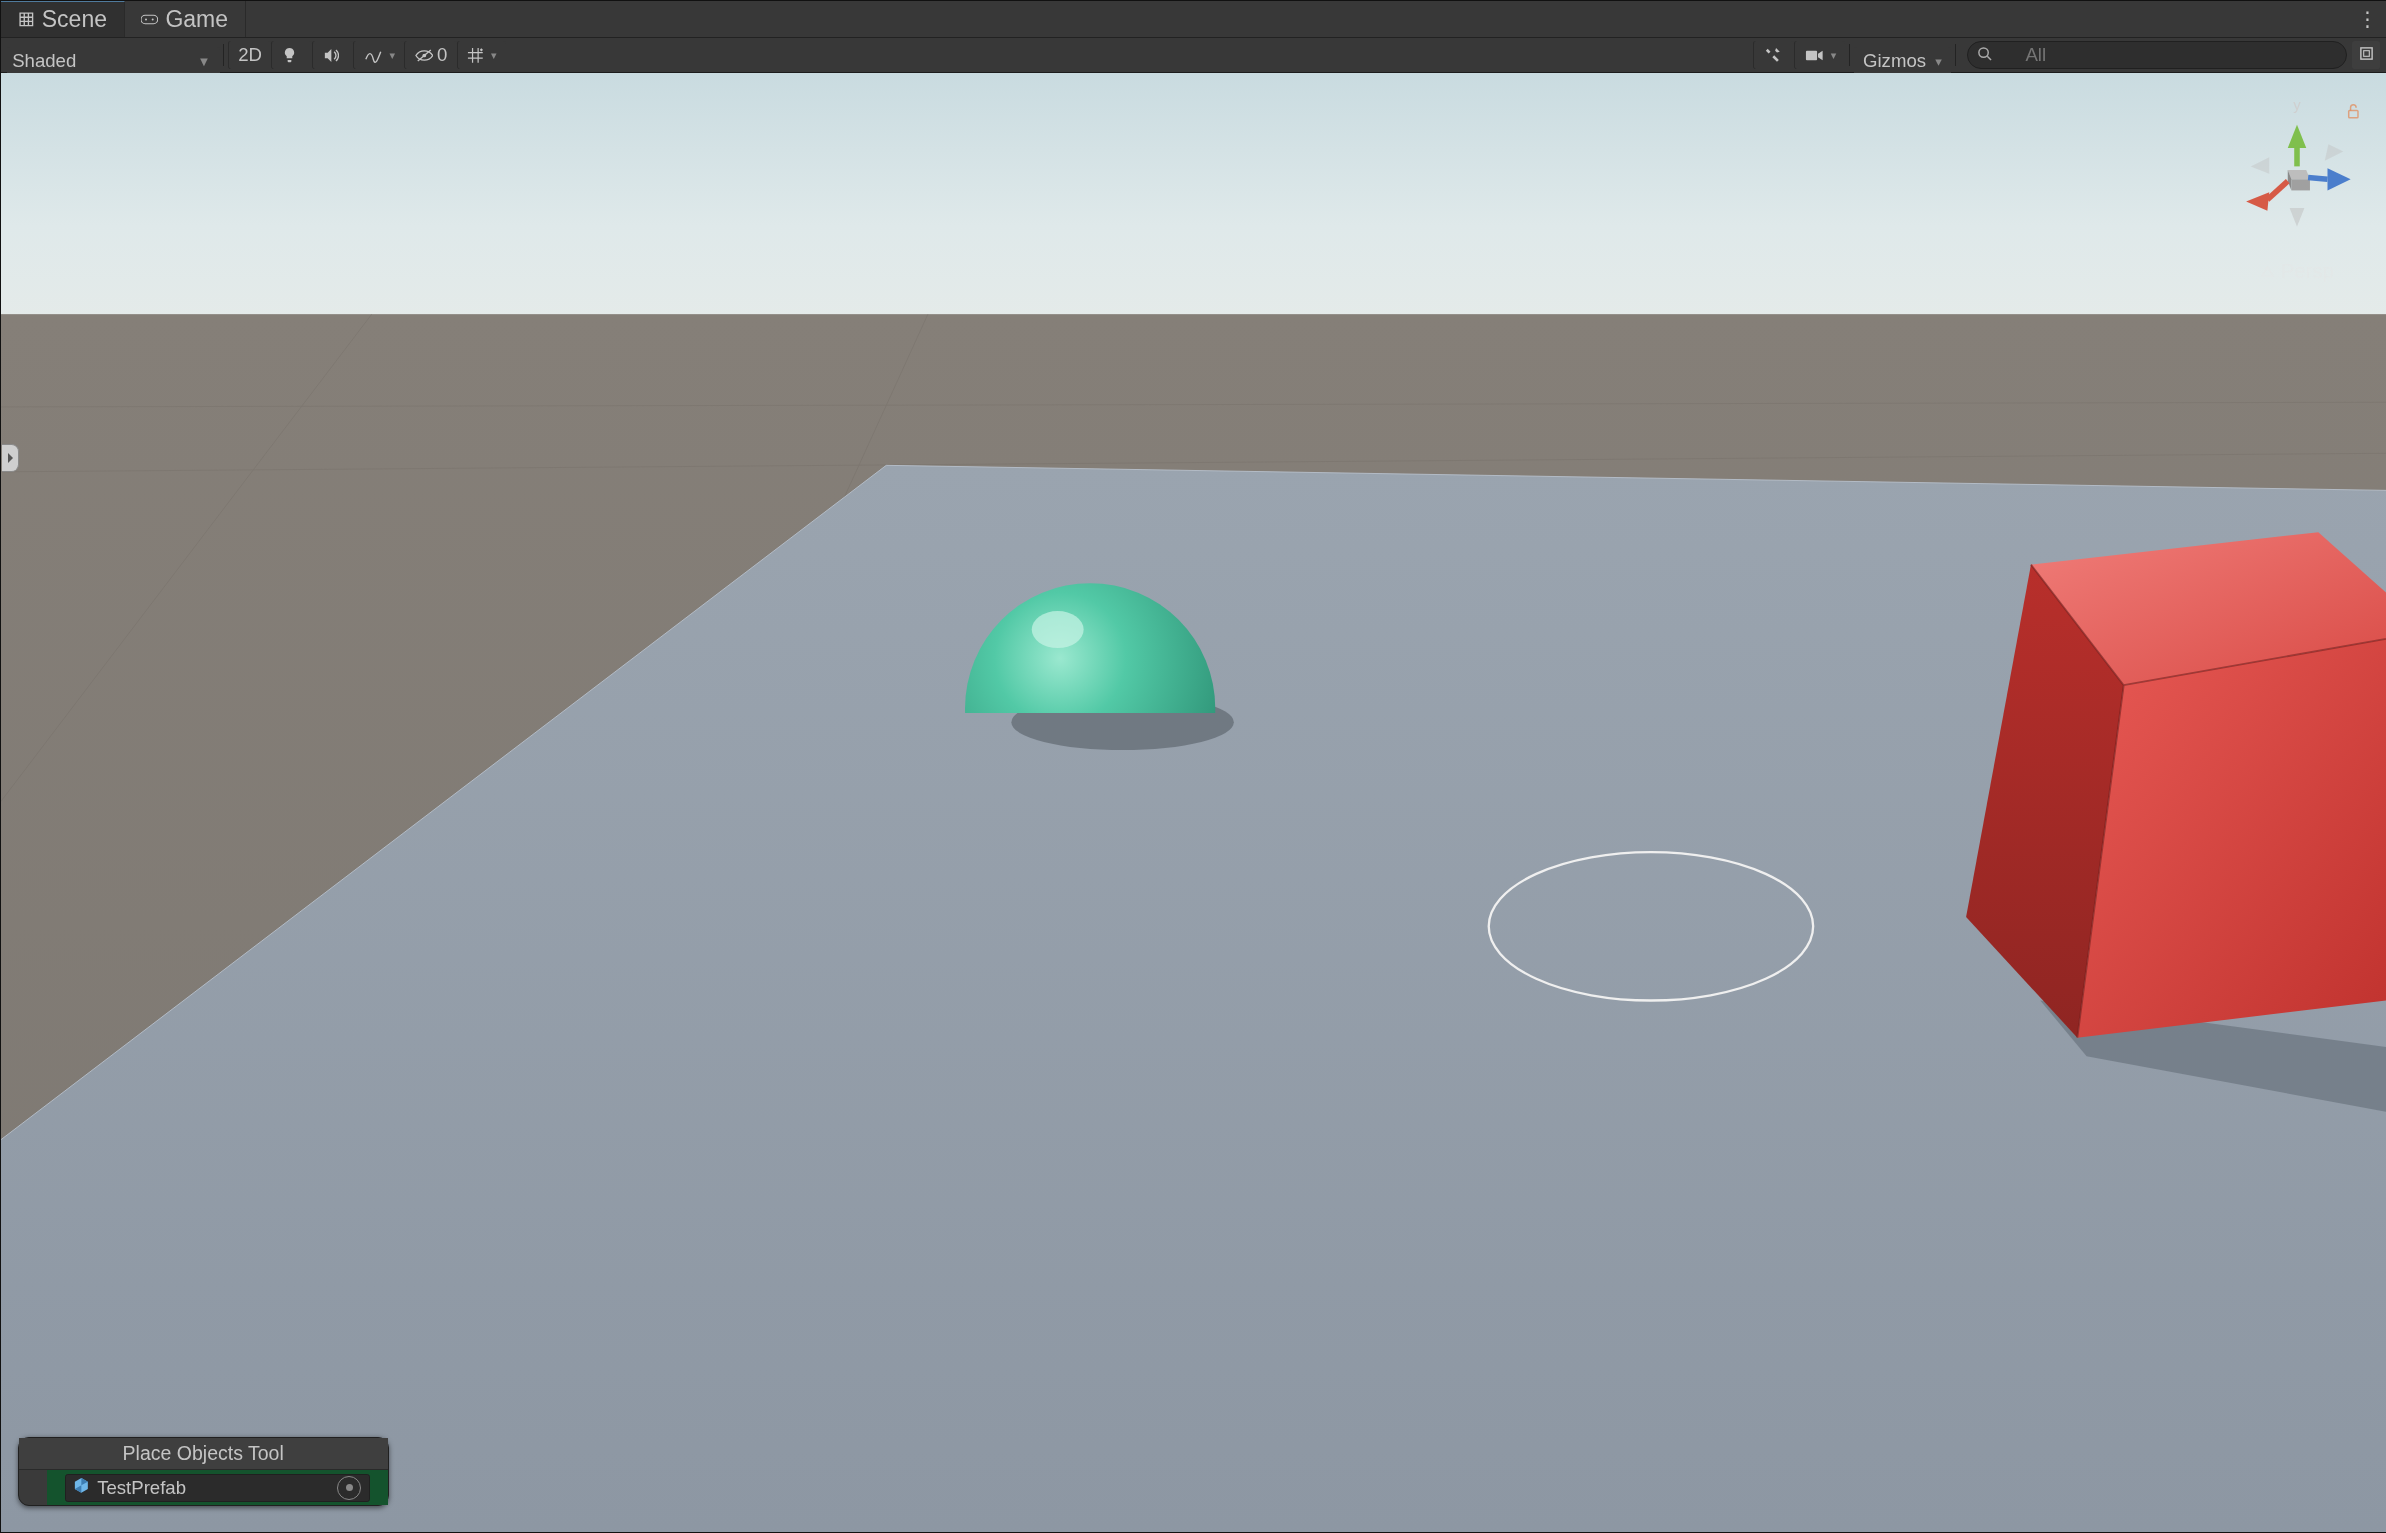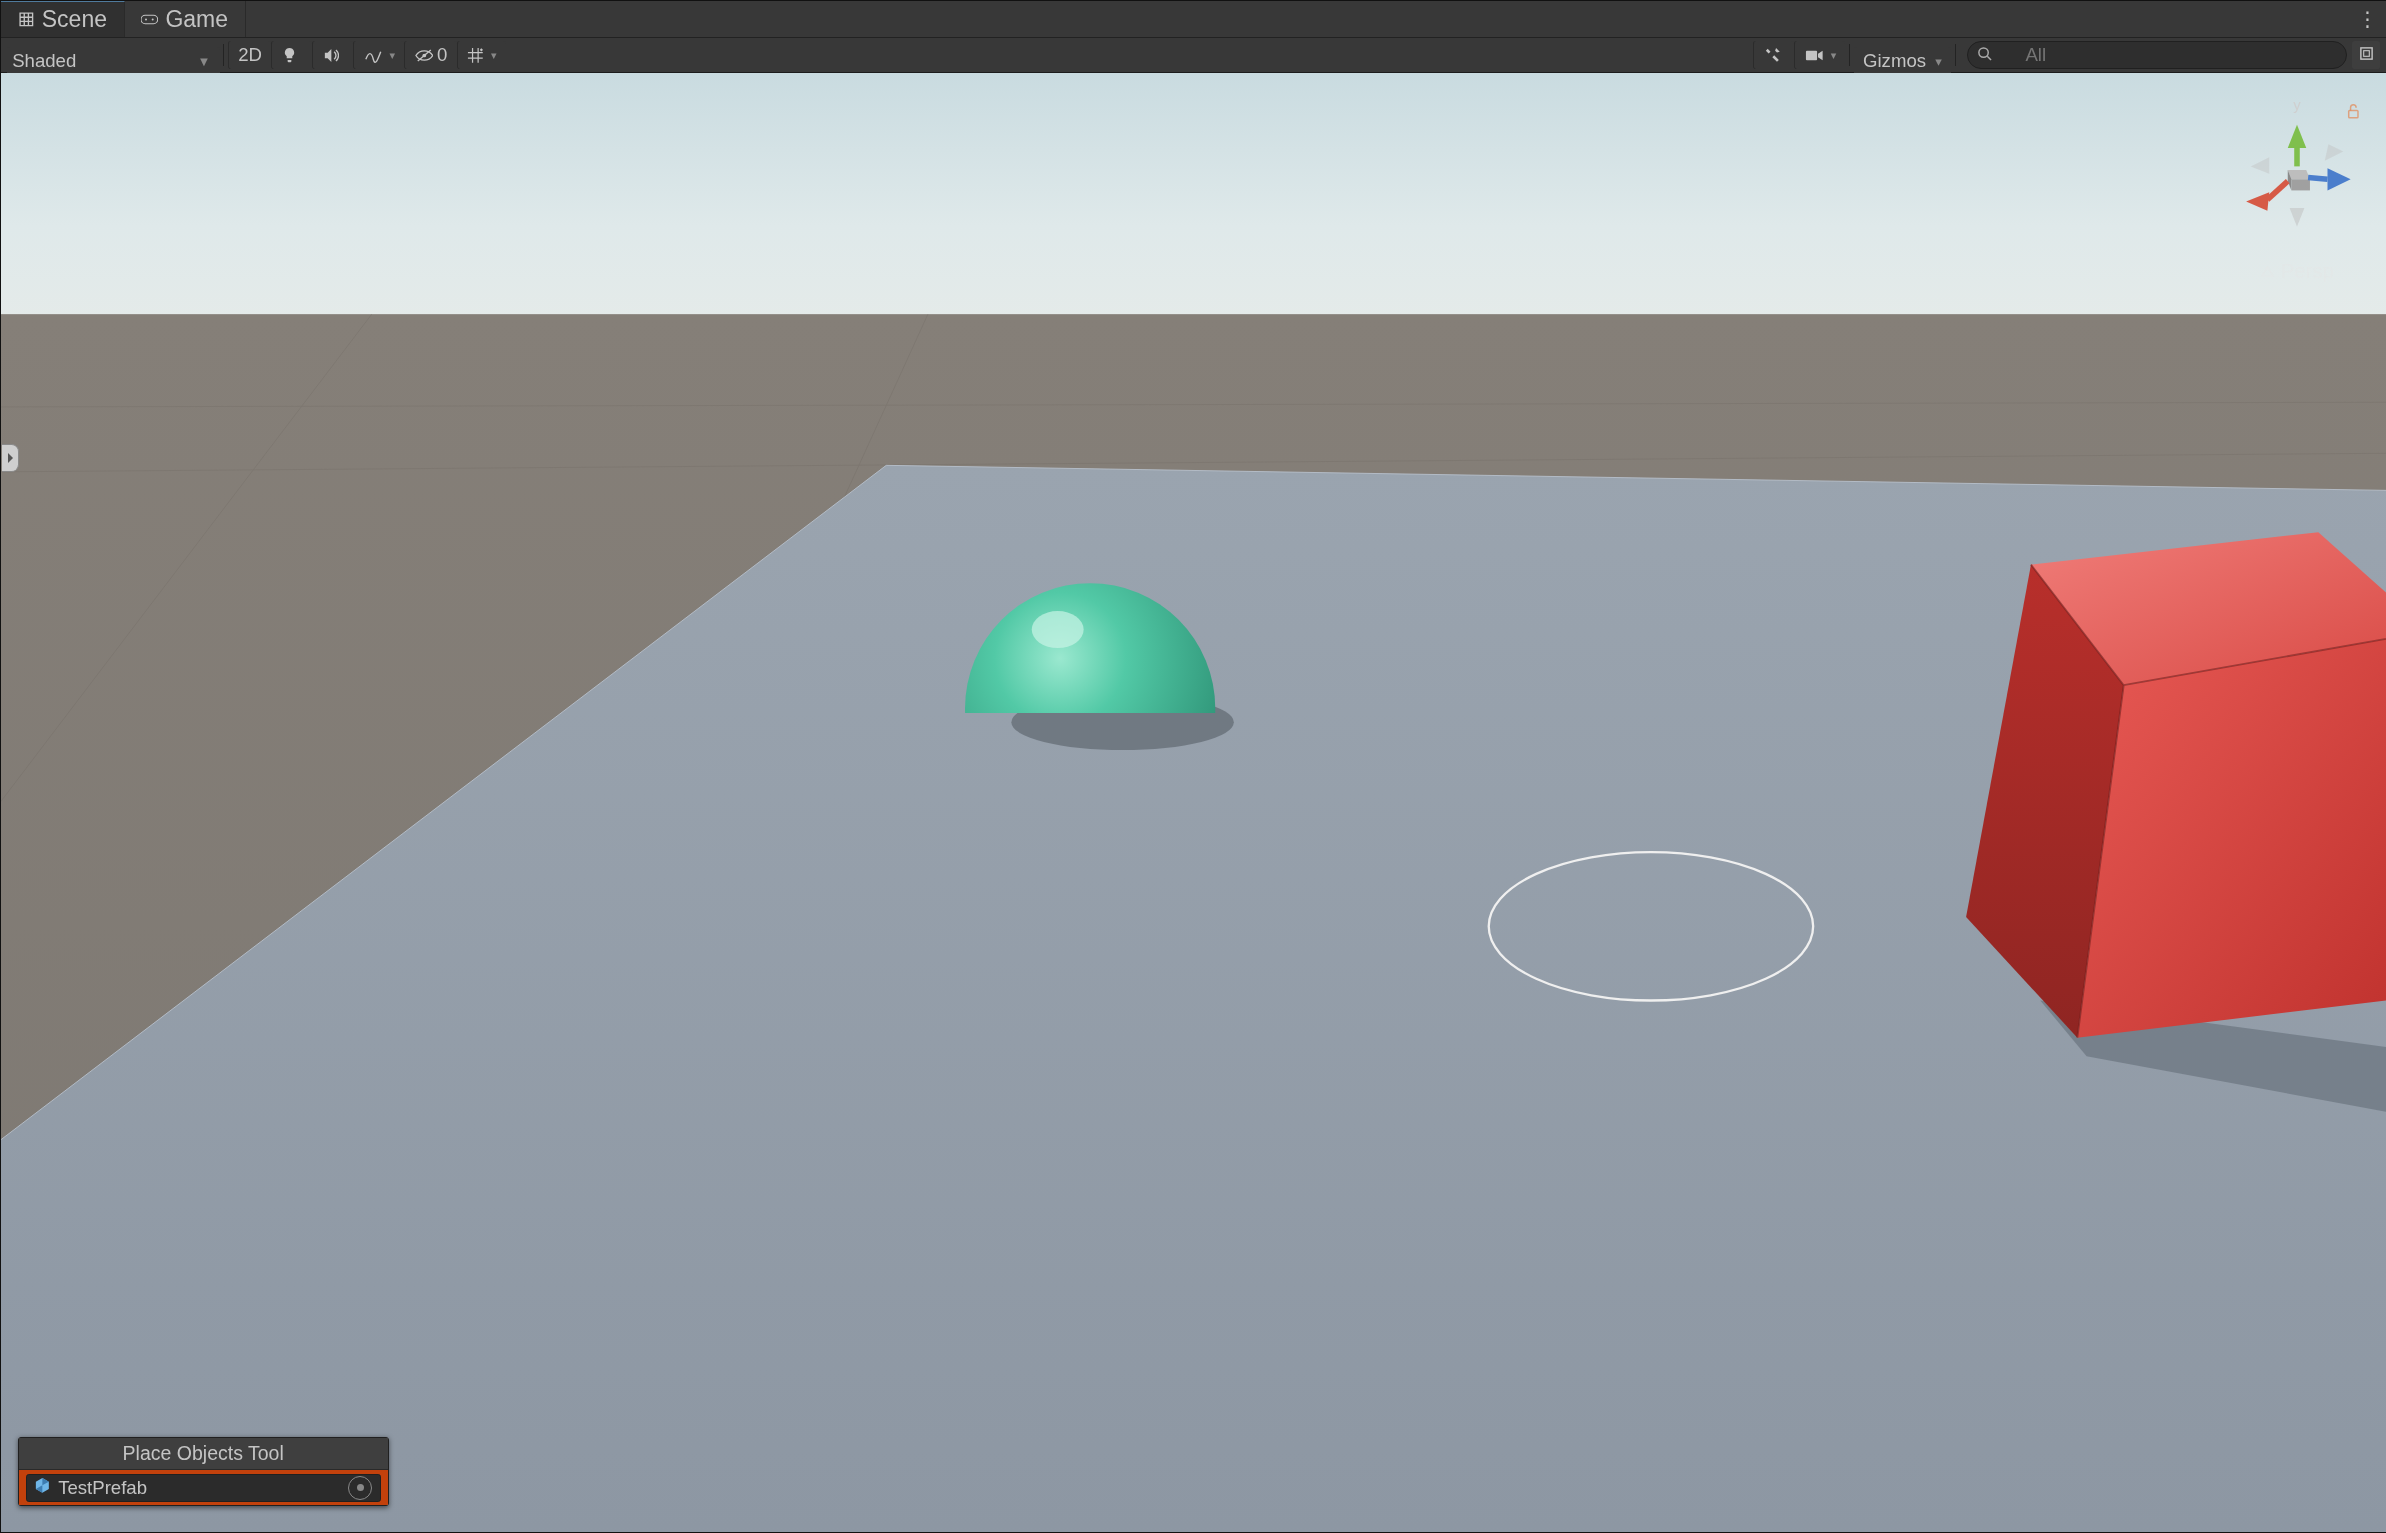--- a/index.html
+++ b/index.html
@@ -241,40 +241,41 @@
   }
 
   
   .overlay-panel {
     position: absolute;
     bottom: 26px;
     left: 16.7px;
     width: 371px;
     background: #3a3a3a;
     border: 0.9px solid #202020;
-    border-radius: 3px;
+    border-radius: 11px;
     box-shadow: 0 1.9px 5.6px rgba(0,0,0,0.5);
   }
   .overlay-panel .title {
     height: 32px;
     display: flex;
     align-items: center;
     justify-content: center;
     color: #c4c4c4;
     font-size: 19.5px;
     border-bottom: 0.9px solid #2a2a2a;
     background: #3f3f3f;
   }
   .overlay-panel .row {
     height: 35px;
     display: flex;
     align-items: center;
-    padding: 0 7px;
+    padding: 0 18px;
     gap: 7.4px;
-    background: #c2410c;
+    background: #14532d;
+    margin-left: 28px;
   }
   .overlay-panel .obj-field {
     flex: 1;
     height: 28px;
     background: #2b2b2b;
     border: 0.9px solid #202020;
     border-radius: 2.8px;
     display: flex;
     align-items: center;
     padding: 0 7.4px;

